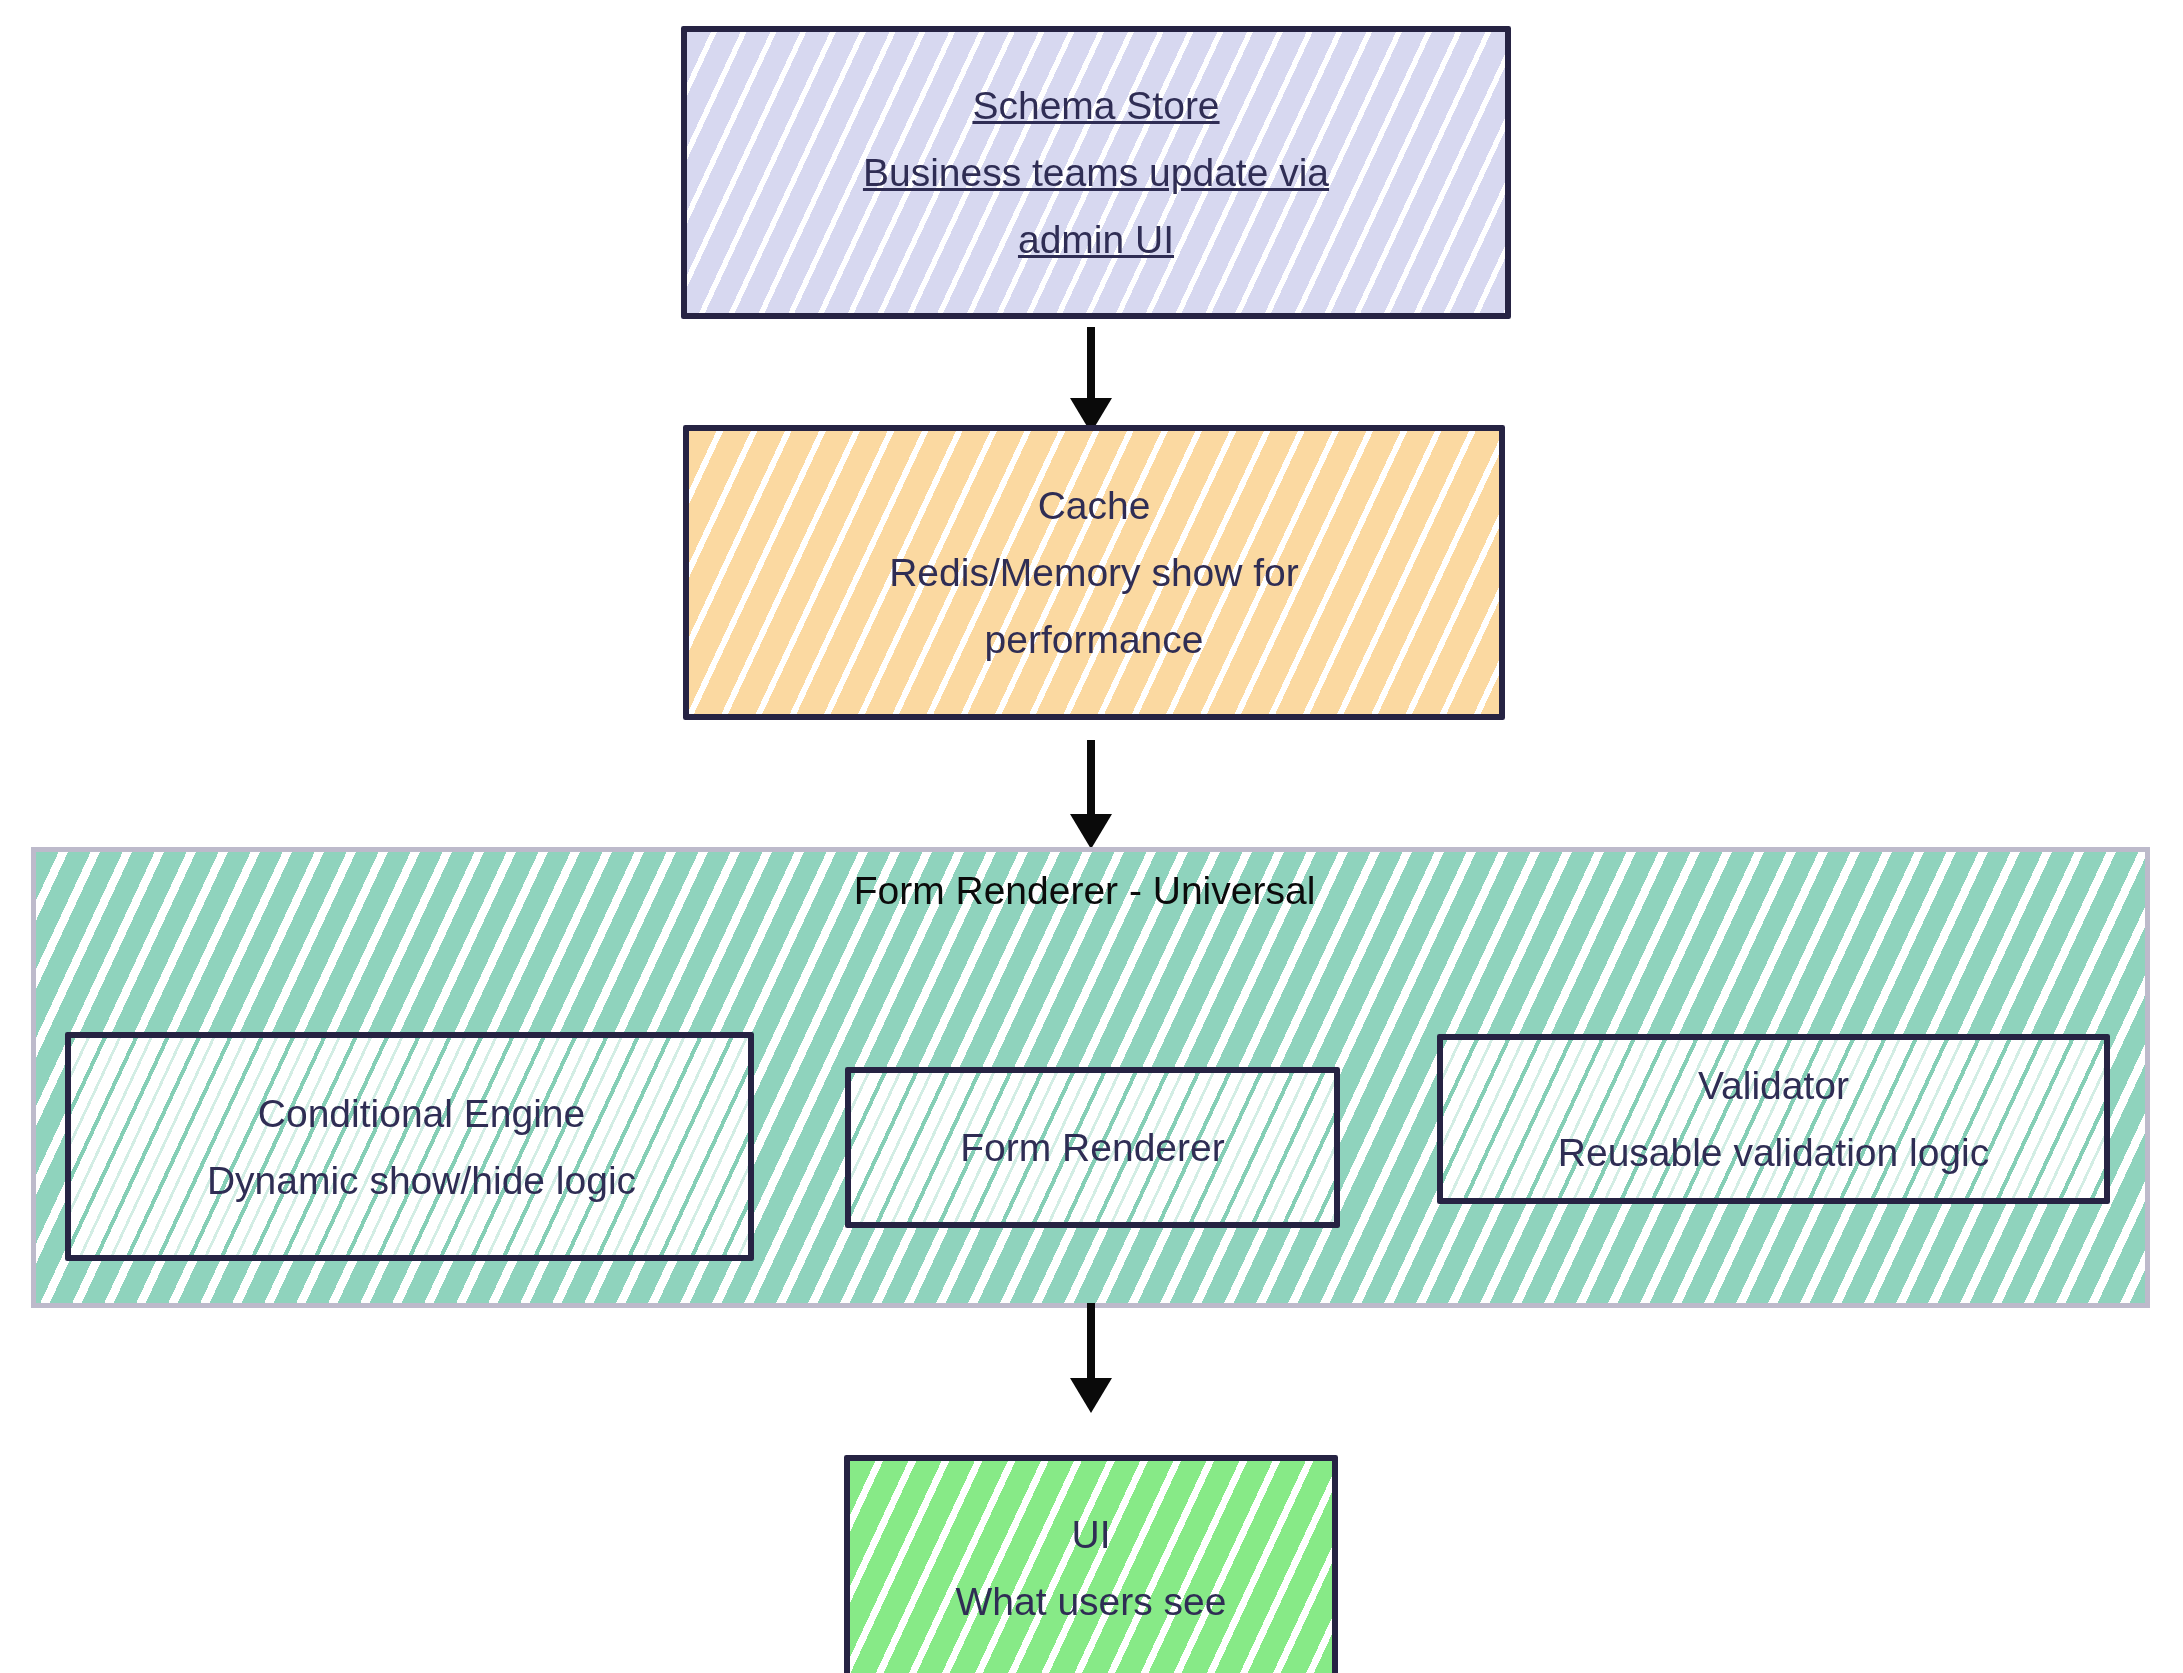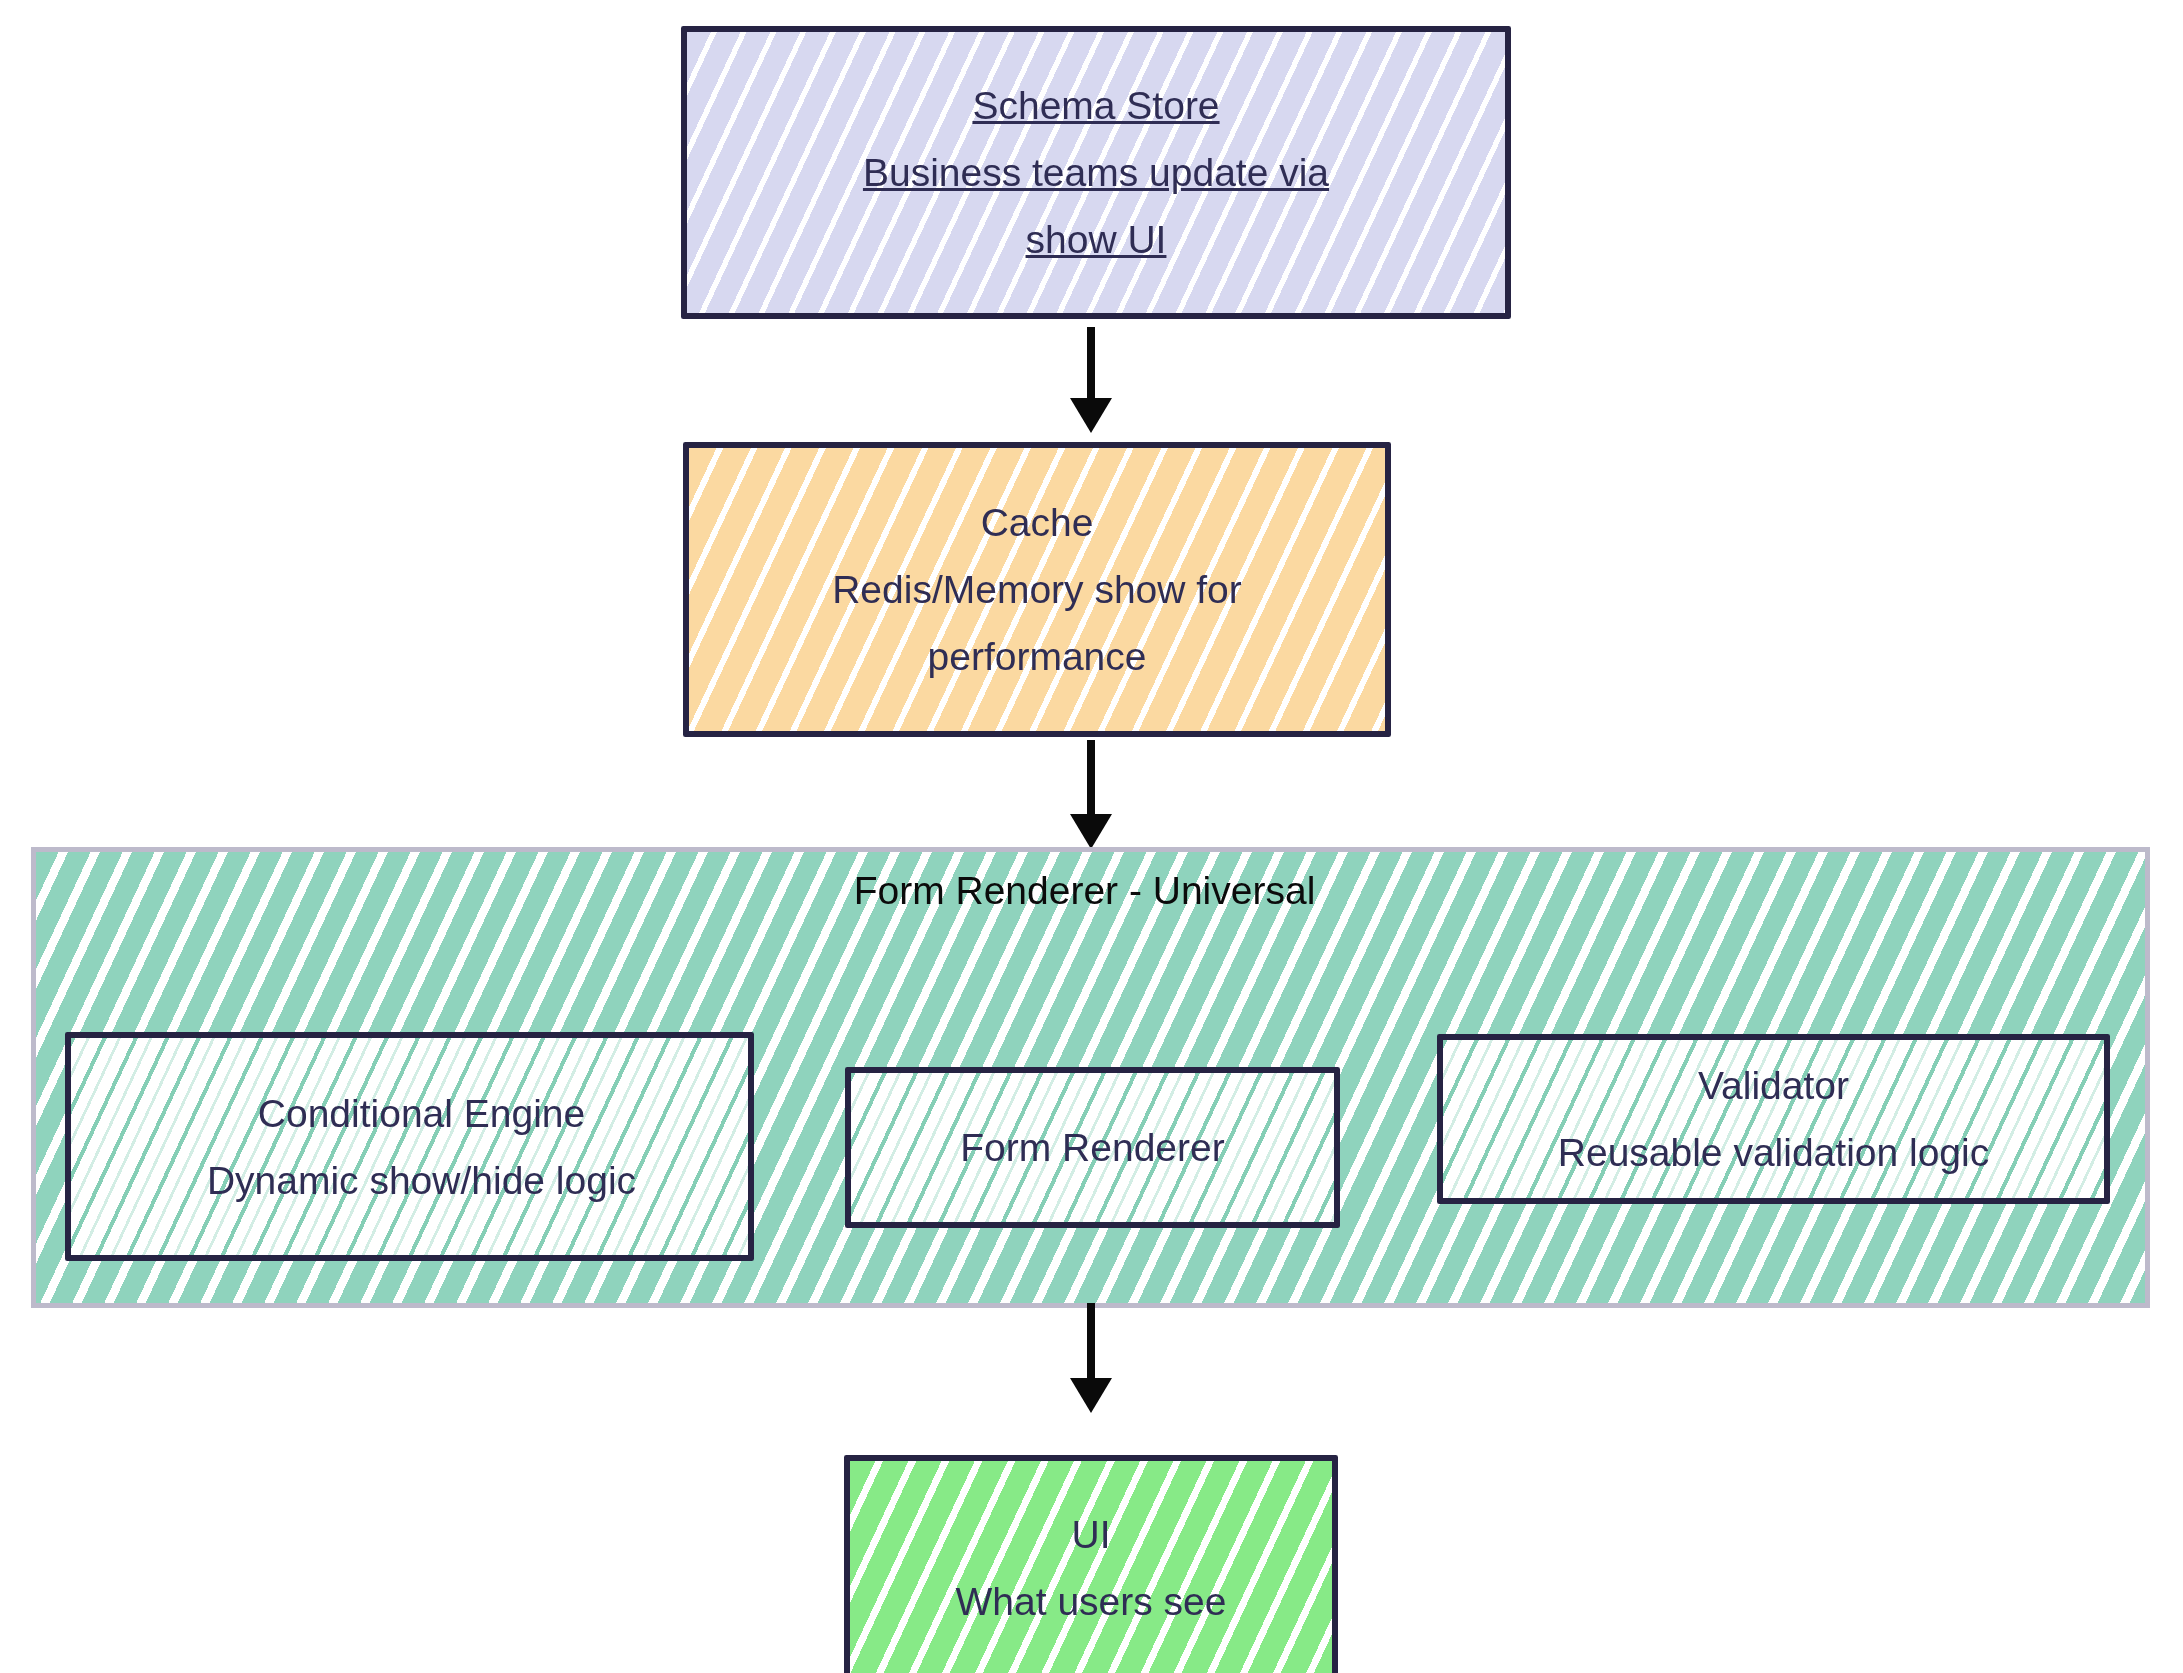--- a/index.html
+++ b/index.html
@@ -34,21 +34,21 @@
   .node .line { white-space: nowrap; }
 
   
   .schema-store {
     left: 681px; top: 25.6px; width: 830px; height: 293px;
     background: repeating-linear-gradient(115deg,
       #d7d8f0 0px, #d7d8f0 21.6px, #ffffff 21.6px, #ffffff 27px);
     text-decoration: underline;
   }
   .cache {
-    left: 683px; top: 442px; width: 708px; height: 295px;
+    left: 683px; top: 425px; width: 822px; height: 295px;
     background: repeating-linear-gradient(115deg,
       #fbd9a1 0px, #fbd9a1 25px, #ffffff 25px, #ffffff 31px);
   }
   .container-box {
     position: absolute;
     box-sizing: border-box;
     left: 31px; top: 847px; width: 2119px; height: 461px;
     border: 5.7px solid #bdbacb;
     background: repeating-linear-gradient(115deg,
       #8fd3bd 0px, #8fd3bd 20.5px, #ffffff 20.5px, #ffffff 29px);
@@ -108,21 +108,21 @@
   .arrow-3 { left: 1070px; top: 1303px; height: 110px; }
 </style>
 </head>
 <body>
 
 <div class="canvas">
 
   <div class="node schema-store">
     <div class="line">Schema Store</div>
     <div class="line">Business teams update via</div>
-    <div class="line">show UI</div>
+    <div class="line">admin UI</div>
   </div>
 
   <div class="arrow arrow-1">
     <div class="shaft"></div>
     <div class="head"></div>
   </div>
 
   <div class="node cache">
     <div class="line">Cache</div>
     <div class="line">Redis/Memory show for</div>

